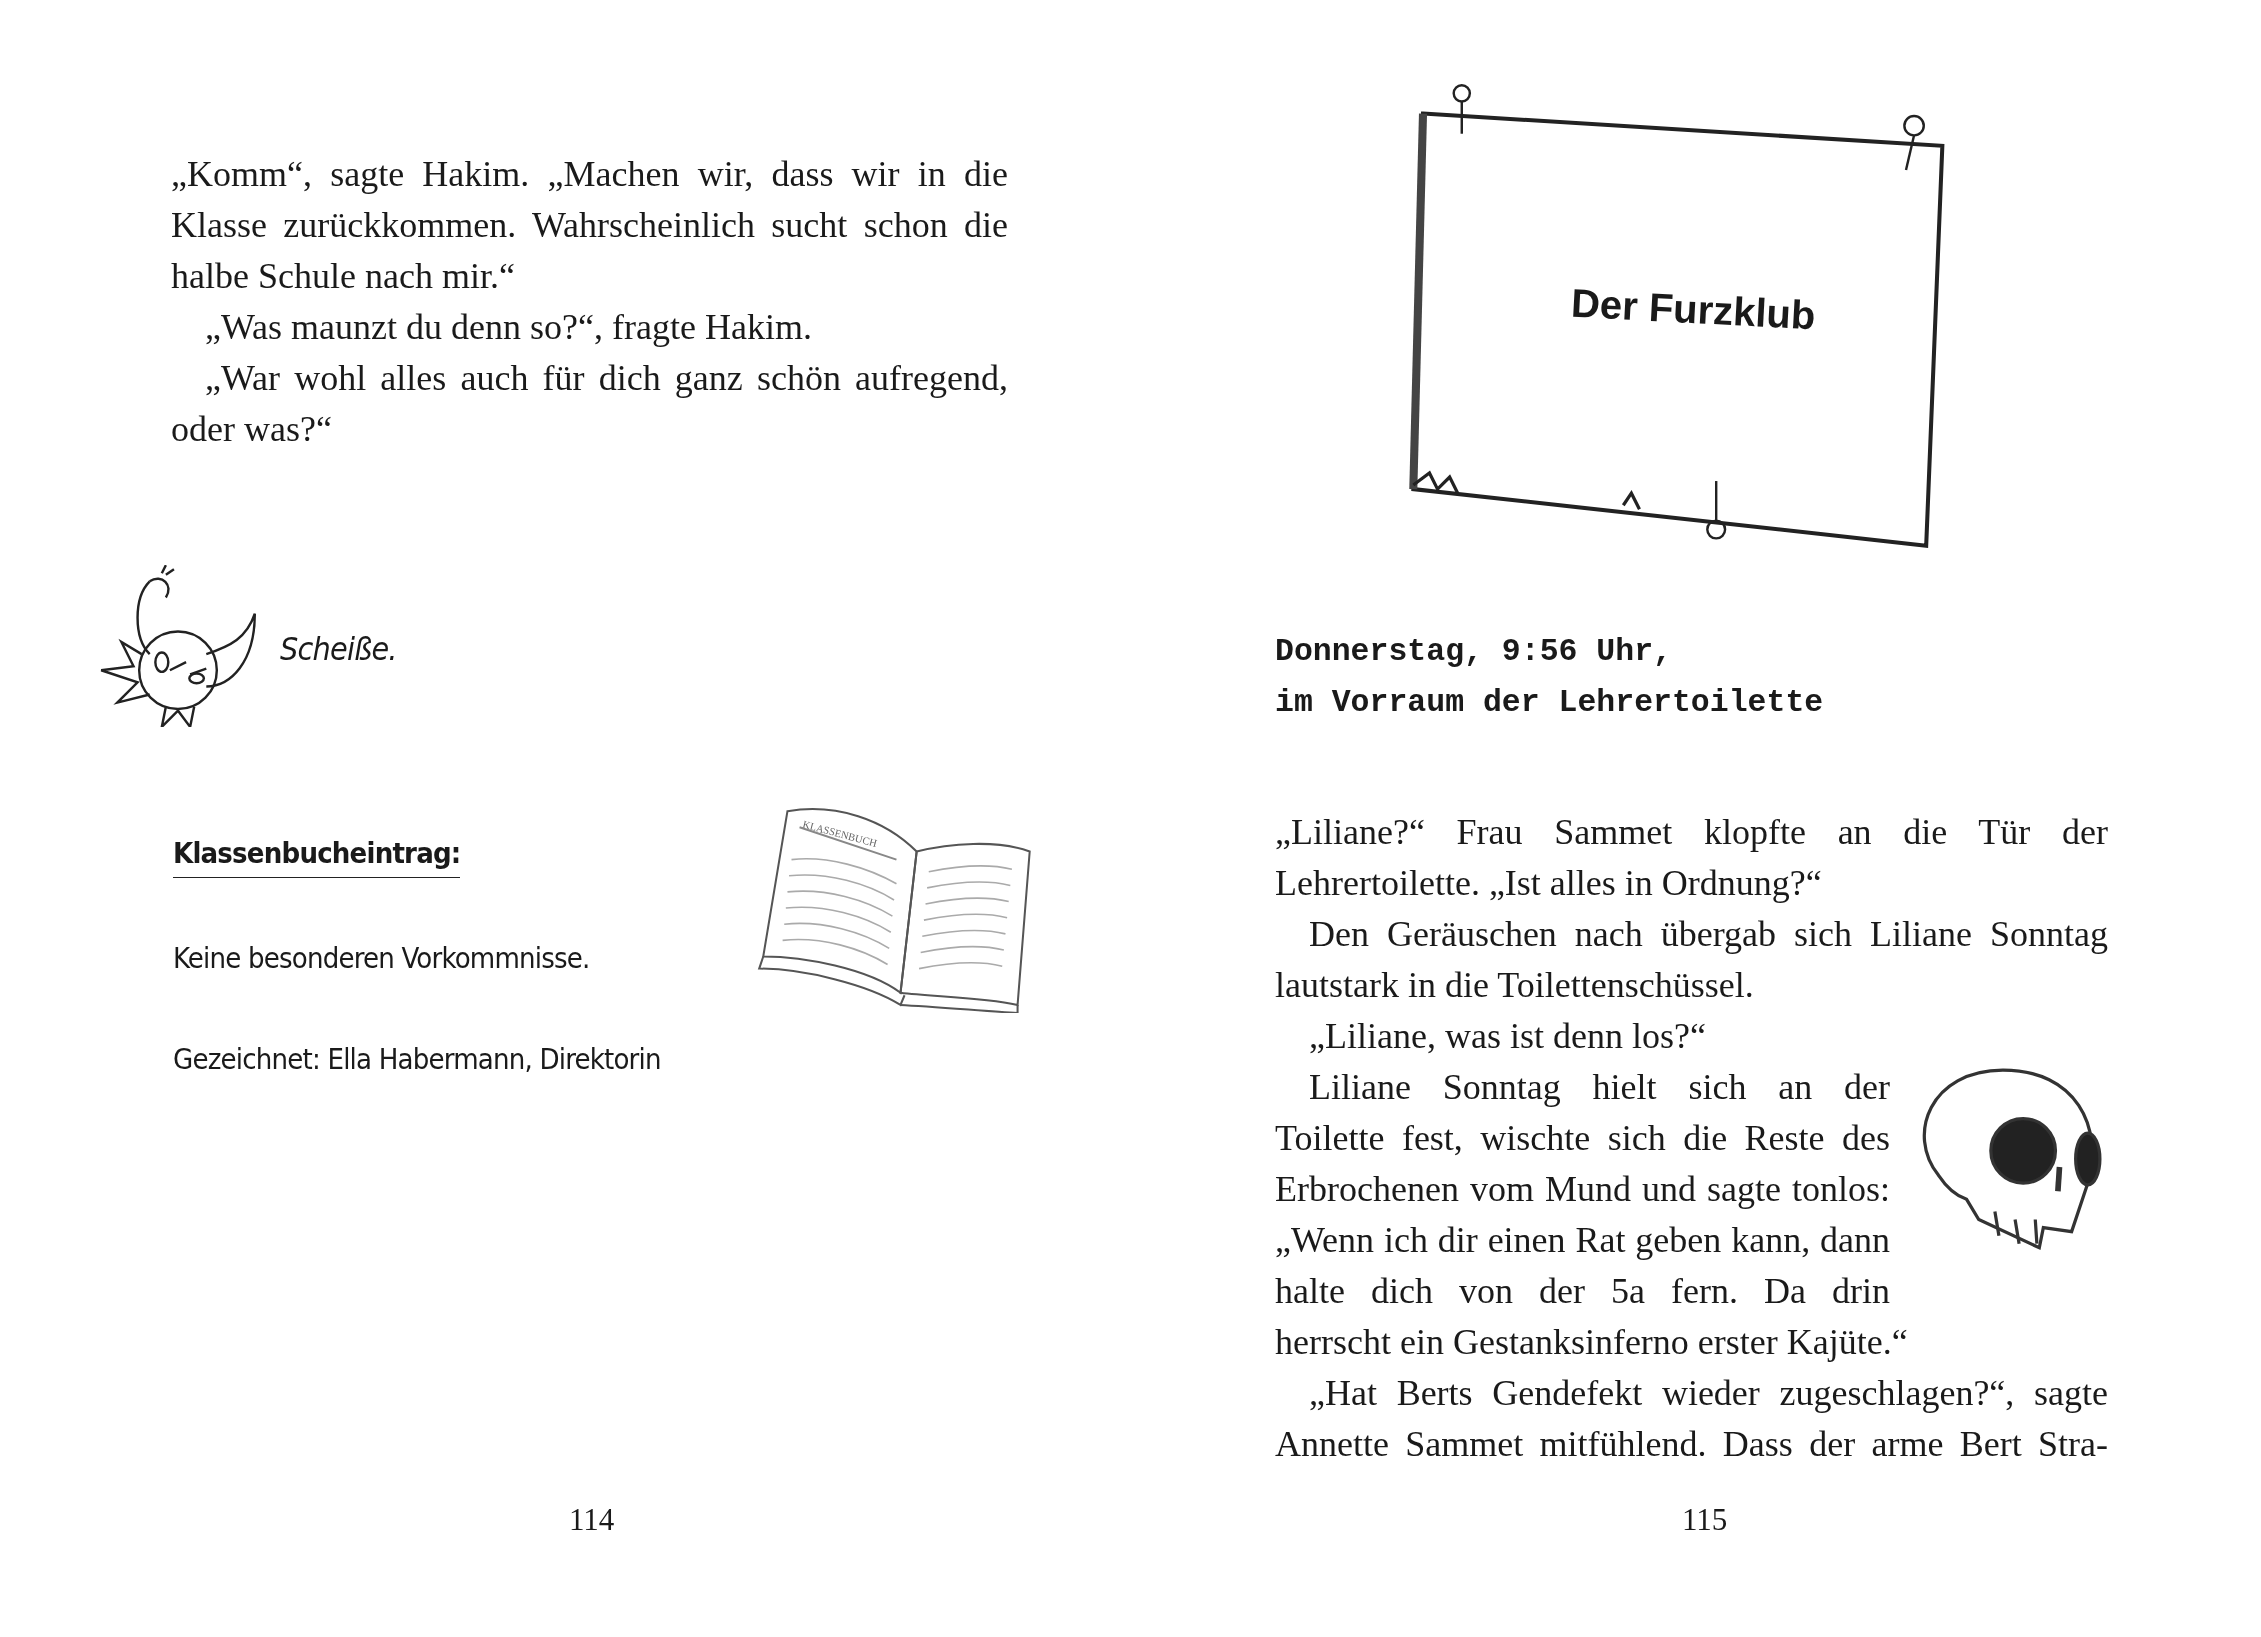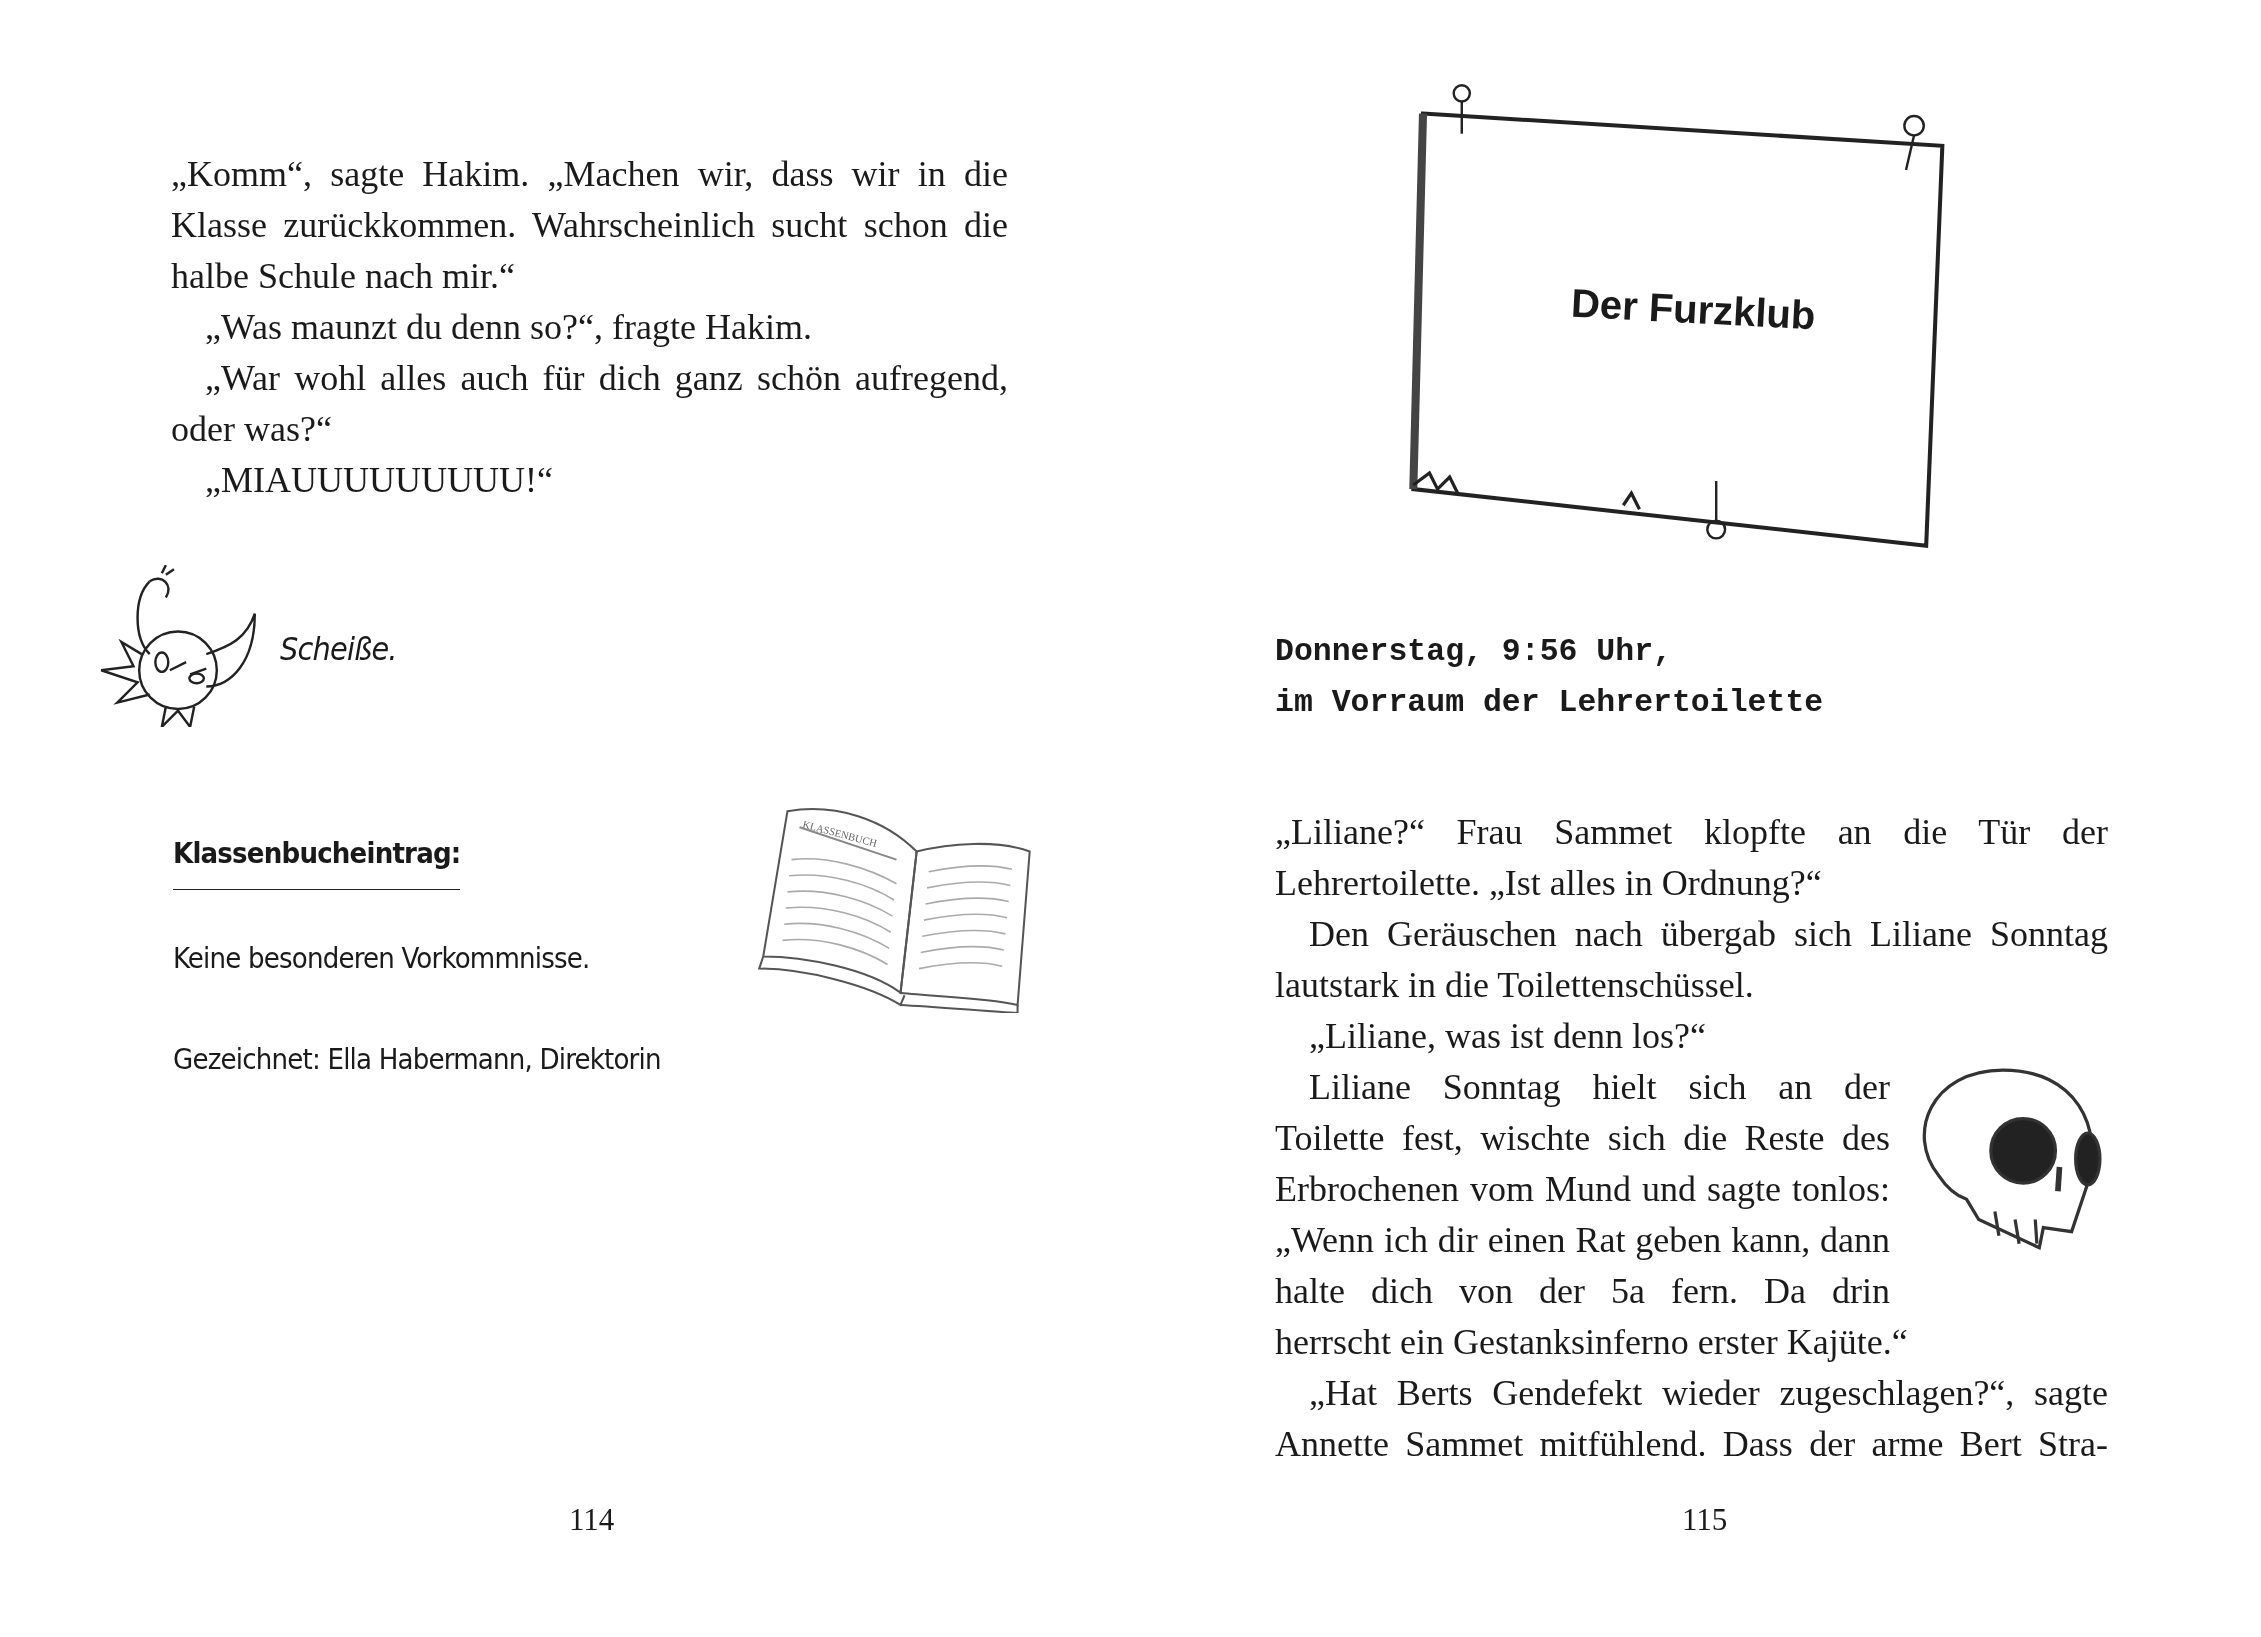--- a/index.html
+++ b/index.html
@@ -13,38 +13,37 @@
   .pagenum{position:absolute;top:1502px;font-family:"Liberation Serif",serif;font-size:31px;}
 </style>
 </head>
 <body>
 
 <div class="page" style="left:0;width:1131px;">
   <div class="serif" style="position:absolute;left:171px;top:121px;width:837px;">
     <p class="para">„Komm“, sagte Hakim. „Machen wir, dass wir in die Klasse zurückkommen. Wahrscheinlich sucht schon die halbe Schule nach mir.“</p>
     <p class="para indent">„Was maunzt du denn so?“, fragte Hakim.</p>
     <p class="para indent">„War wohl alles auch für dich ganz schön aufregend, oder was?“</p>
-    <p class="para indent">„MIAUUUUUUUUU!“</p>
   </div>
 
   <svg style="position:absolute;left:85px;top:565px;" width="186" height="162" viewBox="0 0 230 200" fill="none" stroke="#222" stroke-width="3">
     <path d="M80 20 C60 40 60 90 80 110"></path>
     <path d="M80 20 C95 10 110 25 100 40"></path>
     <path d="M95 10 L100 0 M100 12 L110 5"></path>
     <circle cx="115" cy="130" r="48"></circle>
     <path d="M150 110 C180 100 200 90 210 60 C210 120 180 150 150 150"></path>
     <path d="M70 110 L45 95 L60 125 L20 130 L65 145 L40 170 L80 160"></path>
     <path d="M100 175 L95 200 L115 180 L130 200 L135 175"></path>
     <path d="M105 130 L125 120 M130 135 L150 128"></path>
     <ellipse cx="95" cy="120" rx="8" ry="12"></ellipse>
     <ellipse cx="138" cy="140" rx="9" ry="6"></ellipse>
   </svg>
   <div class="hand" style="position:absolute;left:280px;top:630px;font-size:32px;font-style:italic;">Scheiße.</div>
 
-  <div class="hand" style="position:absolute;left:173px;top:836px;font-size:29px;font-weight:bold;border-bottom:1.6px solid #222;padding-bottom:19px;">Klassenbucheintrag:</div>
+  <div class="hand" style="position:absolute;left:173px;top:836px;font-size:29px;font-weight:bold;border-bottom:1.6px solid #222;padding-bottom:7px;">Klassenbucheintrag:</div>
   <div class="hand" style="position:absolute;left:173px;top:941px;font-size:29px;">Keine besonderen Vorkommnisse.</div>
   <div class="hand" style="position:absolute;left:173px;top:1042px;font-size:29px;">Gezeichnet: Ella Habermann, Direktorin</div>
 
   <svg style="position:absolute;left:755px;top:795px;" width="291" height="218" viewBox="0 0 360 270" fill="none" stroke="#555" stroke-width="2.5">
     <path d="M40 20 C100 10 160 30 200 70 L180 245 C140 215 60 200 10 200 Z"></path>
     <path d="M200 70 C240 60 300 55 340 70 L325 260 C280 250 220 250 180 245 Z"></path>
     <path d="M10 200 L5 215 C60 215 140 235 180 260 L185 248"></path>
     <path d="M180 260 C220 262 290 268 325 270 L325 260"></path>
     <path d="M55 40 L175 80" stroke="#888"></path>
     <g stroke="#aaa" stroke-width="2">

